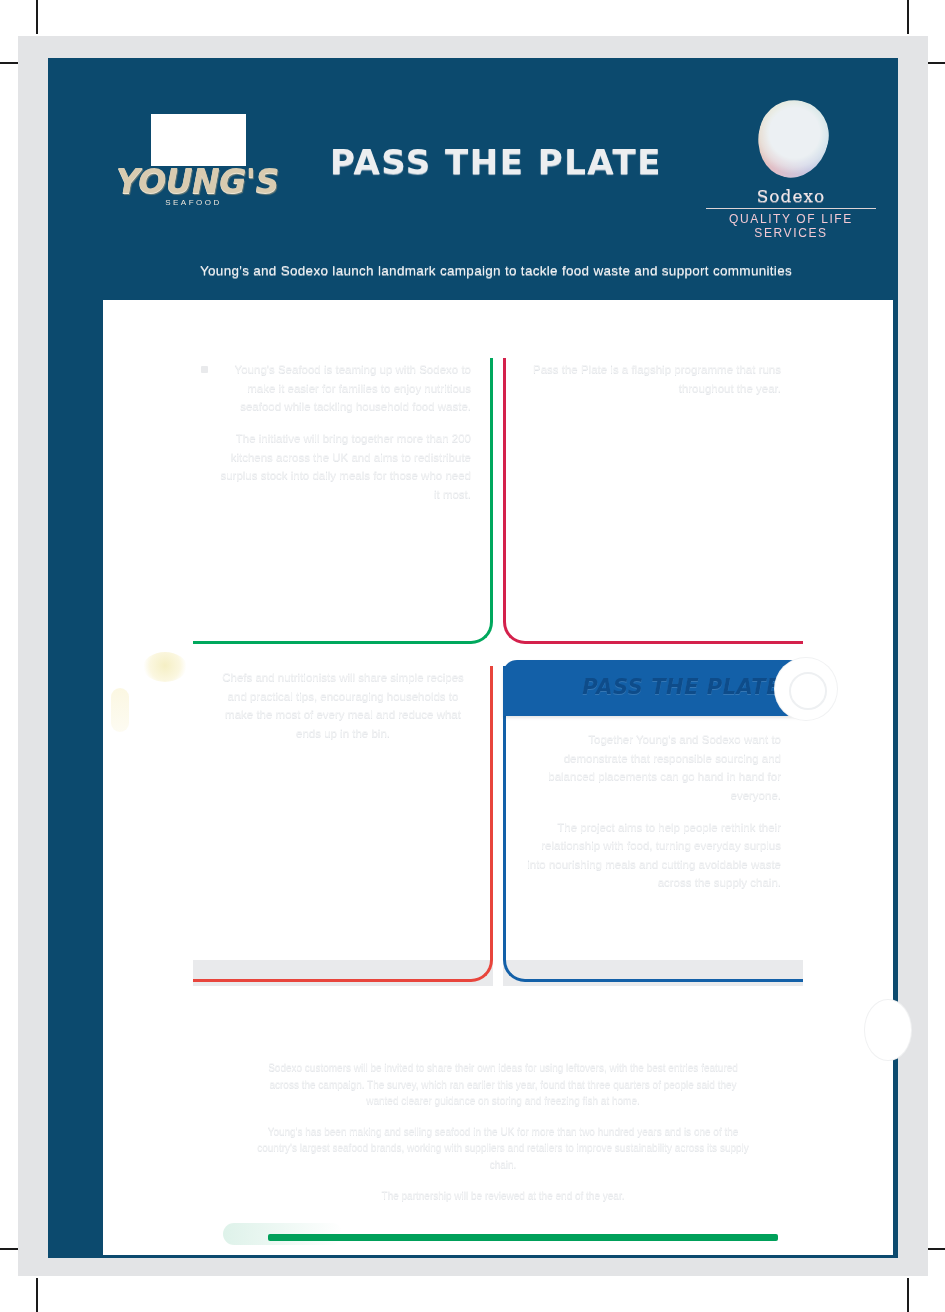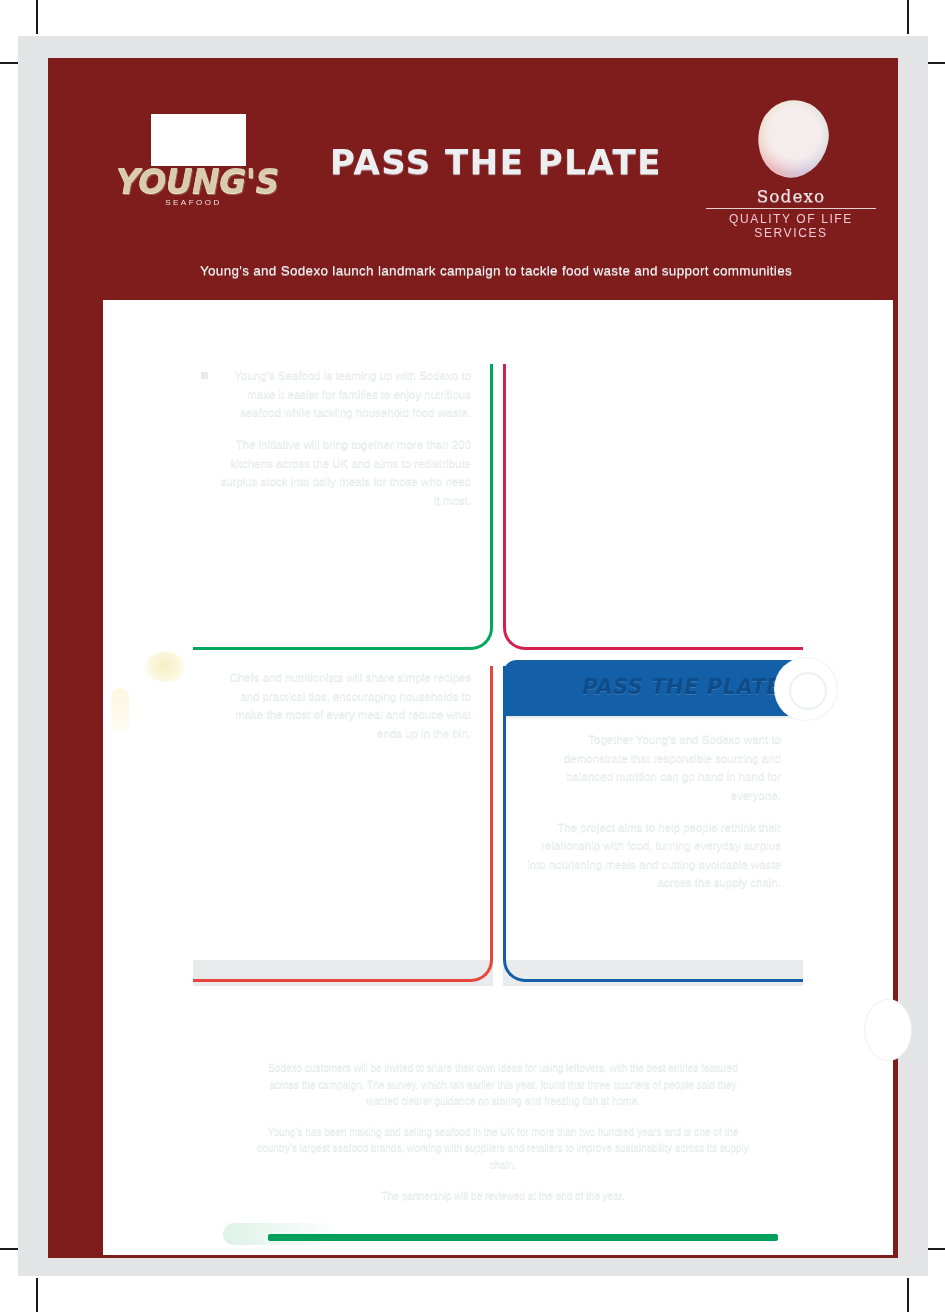--- a/index.html
+++ b/index.html
@@ -27,21 +27,21 @@
   .canvas {
     position: absolute;
     left: 18px; top: 36px;
     width: 910px; height: 1240px;
     background: #e3e4e6;
   }
   .canvas-inner {
     position: absolute;
     left: 30px; top: 22px;
     width: 850px; height: 1200px;
-    background: #7f1d1d;
+    background: #0c4a6e;
   }
 
   
   .header {
     position: absolute;
     left: 48px; top: 34px;
     width: 800px; height: 175px;
   }
 
   .logo-youngs {
@@ -151,21 +151,21 @@
   
   .sheet {
     position: absolute;
     left: 55px; top: 242px;
     width: 790px; height: 955px;
     background: #ffffff;
   }
 
   
   .quad-row { position: absolute; left: 0; width: 790px; }
-  .row-top { top: 50px; height: 300px; text-decoration: underline; }
+  .row-top { top: 44px; height: 300px; text-decoration: underline; }
   .row-bot { top: 352px; height: 330px; }
 
   .card {
     position: absolute;
     width: 300px;
     height: 100%;
   }
   .card-left  { left: 90px; }
   .card-right { left: 400px; }
 
@@ -191,21 +191,21 @@
     padding: 16px 22px;
   }
   .card-body p {
     font-size: 11.5px;
     line-height: 1.62;
     color: #f2f3f4;
     text-shadow: 0 1px 0 rgba(214,218,223,0.75);
     margin-bottom: 13px;
   }
   .ta-right { text-align: right; }
-  .ta-left  { text-align: right; }
+  .ta-left  { text-align: center; }
 
   .bullet-dot {
     position: absolute;
     left: 8px; top: 22px;
     width: 7px; height: 7px;
     background: #e9eaec;
     border-radius: 1px;
   }
 
   
@@ -360,20 +360,21 @@
             <div class="bullet-dot"></div>
             <div class="card-body ta-right">
               <p>Young's Seafood is teaming up with Sodexo to make it easier for families to enjoy nutritious seafood while tackling household food waste.</p>
               <p>The initiative will bring together more than 200 kitchens across the UK and aims to redistribute surplus stock into daily meals for those who need it most.</p>
             </div>
           </div>
 
           <div class="card card-right">
             <div class="bracket bracket-l b-crimson"></div>
             <div class="card-body ta-right">
+              <p>Pass the Plate is a flagship programme that runs throughout the year.</p>
             </div>
           </div>
         </div>
 
         <div class="quad-row row-bot">
 
           <div class="shadow-plate" style="left:90px; bottom:-4px; width:300px;"></div>
           <div class="shadow-plate" style="left:400px; bottom:-4px; width:300px;"></div>
 
           <div class="card card-left">
@@ -385,21 +386,21 @@
 
           <div class="card card-right">
             <div class="bracket bracket-l b-blue"></div>
 
             <div class="banner">
               <div class="banner-label">PASS THE PLATE</div>
               <div class="banner-badge"></div>
             </div>
 
             <div class="card-body ta-right" style="top:62px;">
-              <p>Together Young's and Sodexo want to demonstrate that responsible sourcing and balanced nutrition can go hand in hand for everyone.</p>
+              <p>Together Young's and Sodexo want to demonstrate that responsible sourcing and balanced placements can go hand in hand for everyone.</p>
               <p>The project aims to help people rethink their relationship with food, turning everyday surplus into nourishing meals and cutting avoidable waste across the supply chain.</p>
             </div>
           </div>
         </div>
 
         <div class="footer-block">
           <p>Sodexo customers will be invited to share their own ideas for using leftovers, with the best entries featured across the campaign. The survey, which ran earlier this year, found that three quarters of people said they wanted clearer guidance on storing and freezing fish at home.</p>
           <p>Young's has been making and selling seafood in the UK for more than two hundred years and is one of the country's largest seafood brands, working with suppliers and retailers to improve sustainability across its supply chain.</p>
           <p class="last">The partnership will be reviewed at the end of the year.</p>
         </div>

